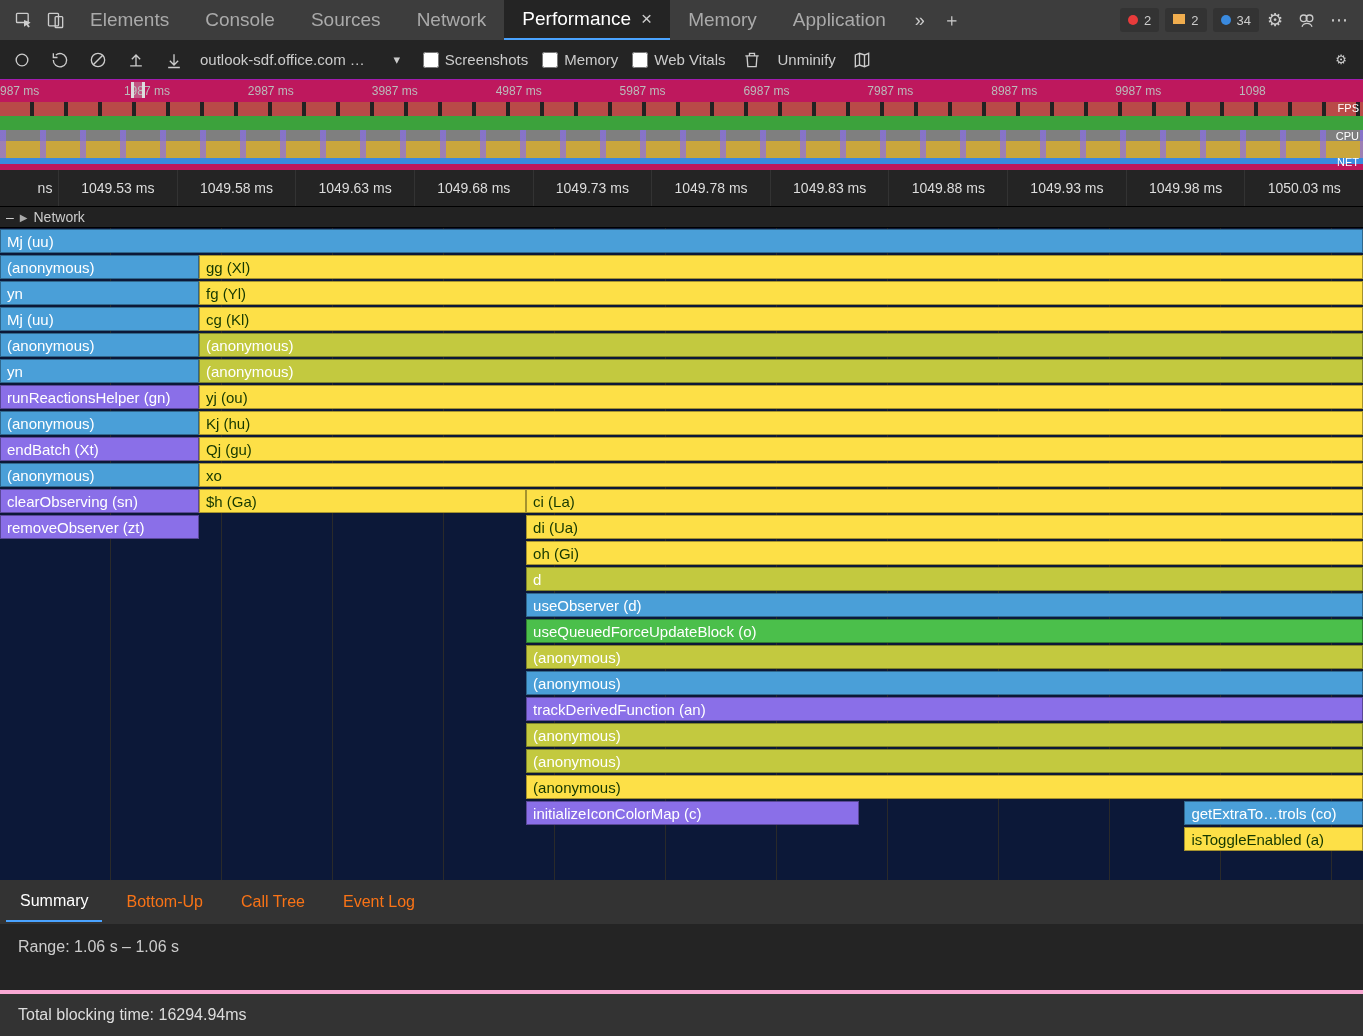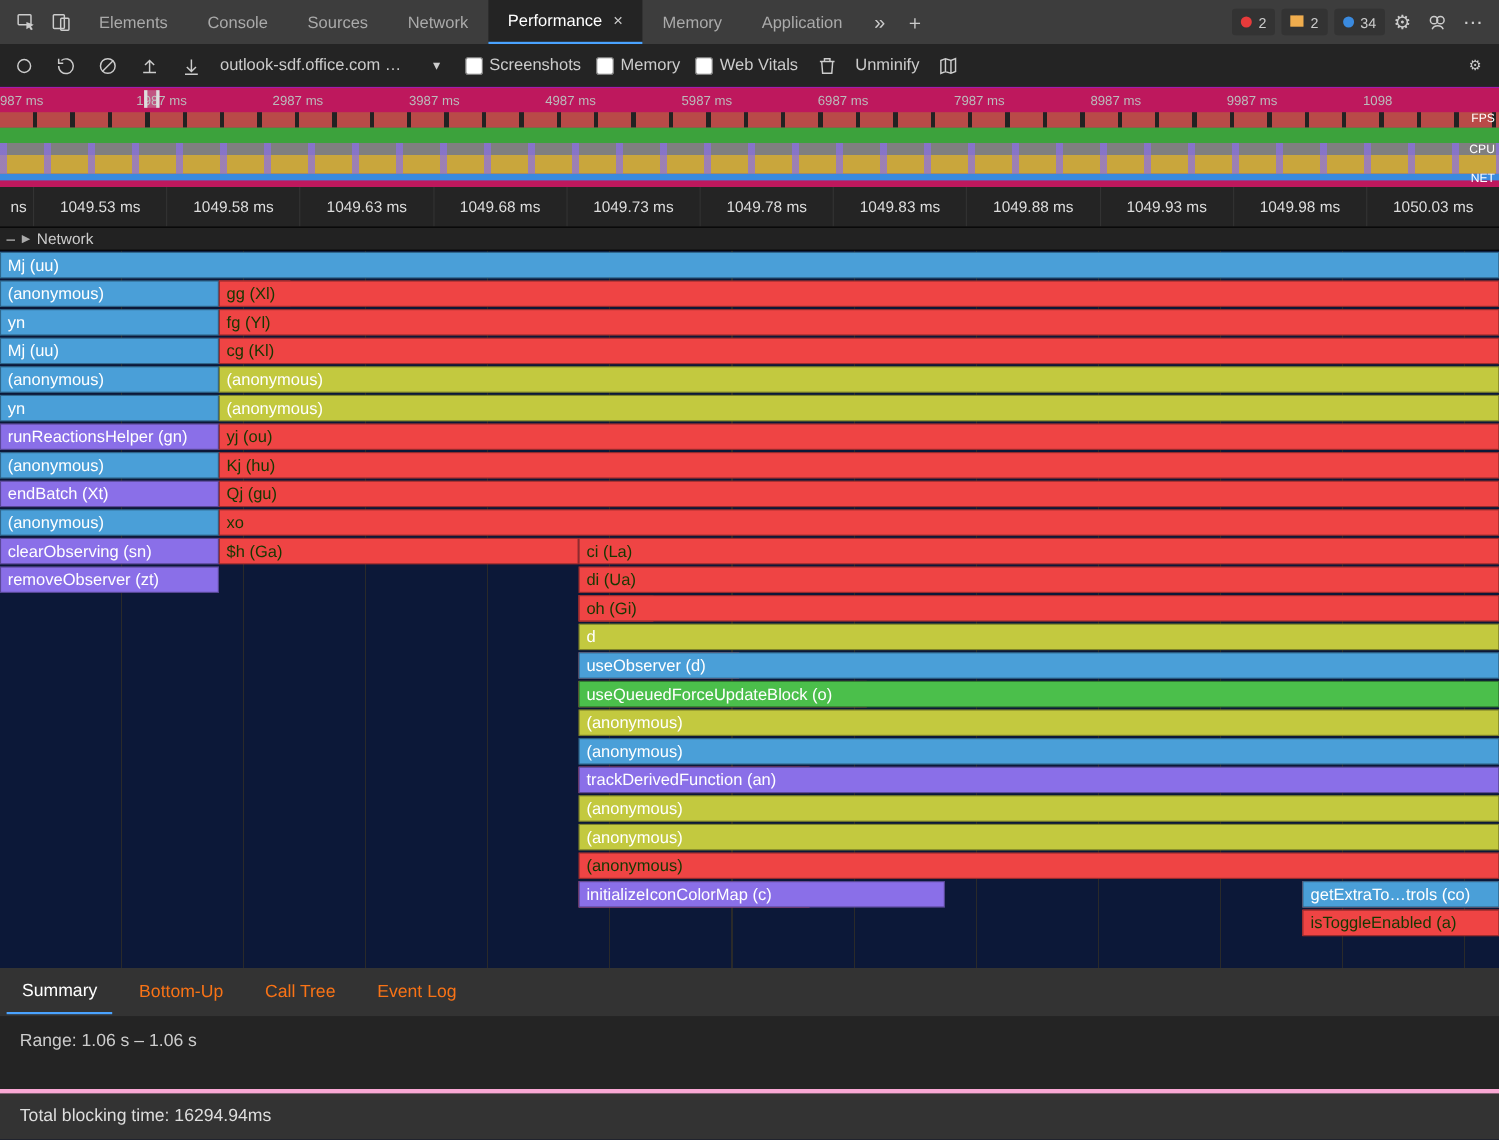--- a/index.html
+++ b/index.html
@@ -28,21 +28,21 @@
   display: flex; align-items: center; justify-content: center;
   color: #ccc;
   font-size: 18px;
 }
 .tabbar .tab {
   padding: 0 18px;
   height: 40px;
   display: flex;
   align-items: center;
   color: #aaa;
-  font-size: 15px;
+  font-size: 19px;
   position: relative;
 }
 .tabbar .tab.active {
   background: #242424;
   color: #fff;
   border-bottom: 2px solid #4aa3ff;
 }
 .tabbar .tab .close { margin-left: 10px; color: #ccc; }
 .tabbar .spacer { flex: 1; }
 .tabbar .badge {
@@ -112,20 +112,21 @@
 }
 
 
 .ruler {
   height: 36px;
   background: #242424;
   display: flex;
   align-items: center;
   font-size: 14px;
   color: #ddd;
+  padding-left: 28px;
 }
 .ruler span { flex:1; text-align:center; border-left:1px solid #333; height:100%; display:flex;align-items:center;justify-content:center;}
 .ruler span:first-child{border:none;text-align:left;padding-left:4px;flex:0 0 30px;}
 
 
 .netdrop { height: 22px; background:#222;border-top:1px solid #000;border-bottom:1px solid #000;color:#ccc;font-size:14px;display:flex;align-items:center;padding-left:6px;gap:6px;}
 .netdrop .tri { font-size:10px; color:#aaa; }
 
 
 .flame {
@@ -142,21 +143,21 @@
   padding: 0 6px;
   display: flex;
   align-items: center;
   color: #fff;
   font-size: 15px;
   border: 1px solid rgba(0,0,0,.35);
   white-space: nowrap;
   overflow: hidden;
 }
 .c-blue   { background:#4a9fd8; }
-.c-green  { background:#ef4444; color:#153800; }
+.c-green  { background:#fde047; color:#153800; }
 .c-olive  { background:#c3c93f; color:#46480a; }
 .c-olive  {color:#fff;}
 .c-purple { background:#8a6fe8; }
 .c-bgreen { background:#4bbf4b; }
 
 
 .bottom-tabs {
   height: 44px;
   background: #333;
   display: flex;

